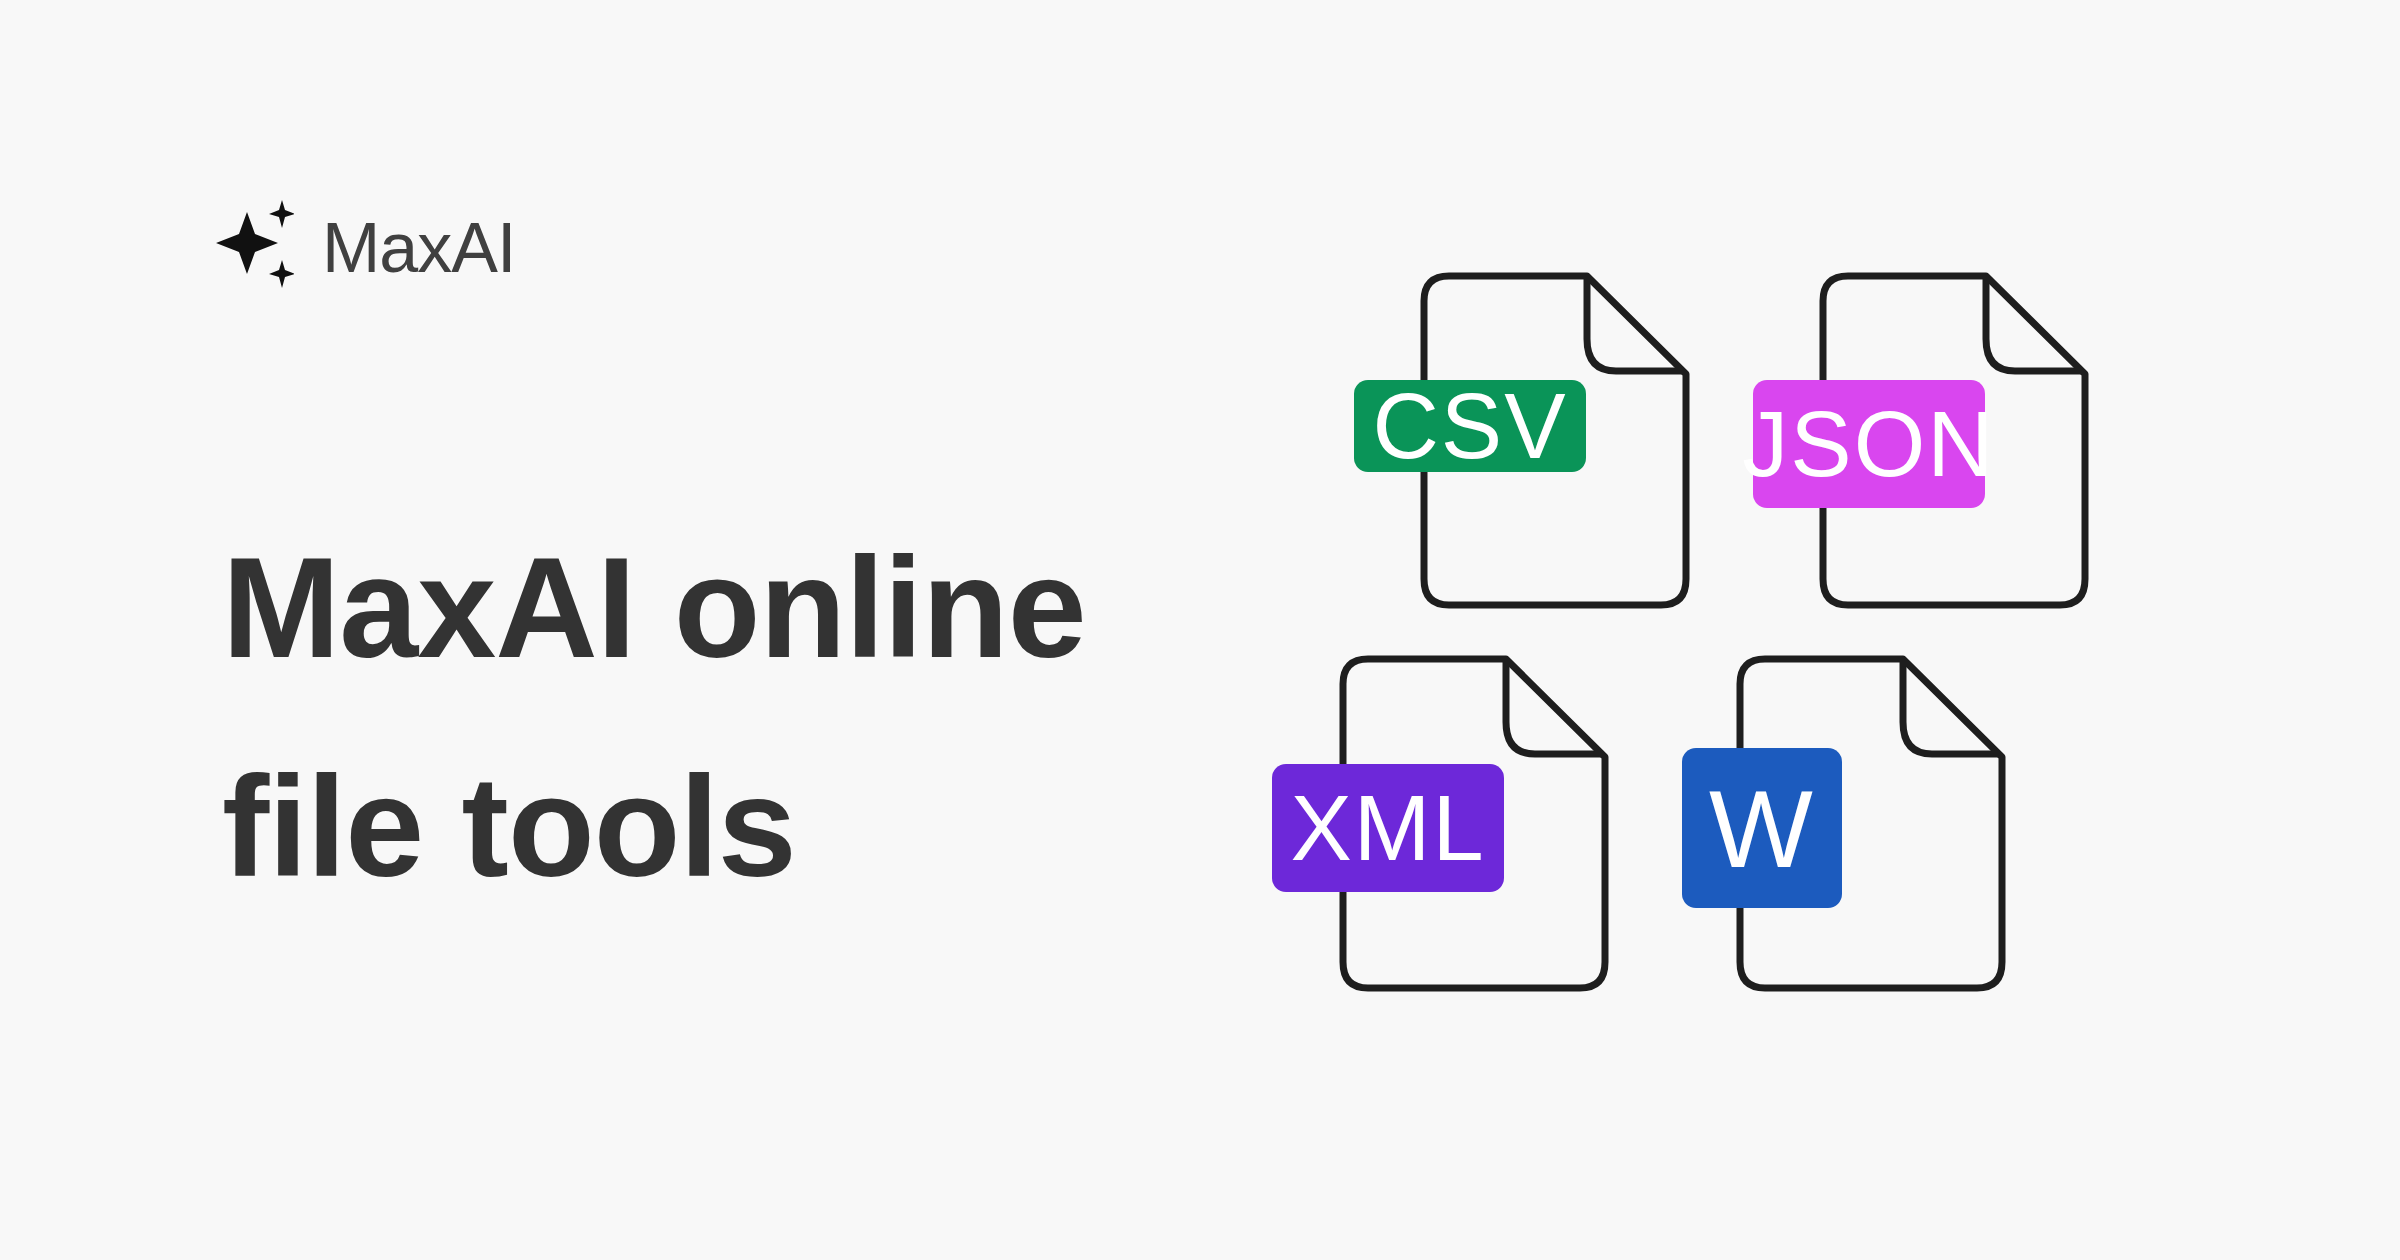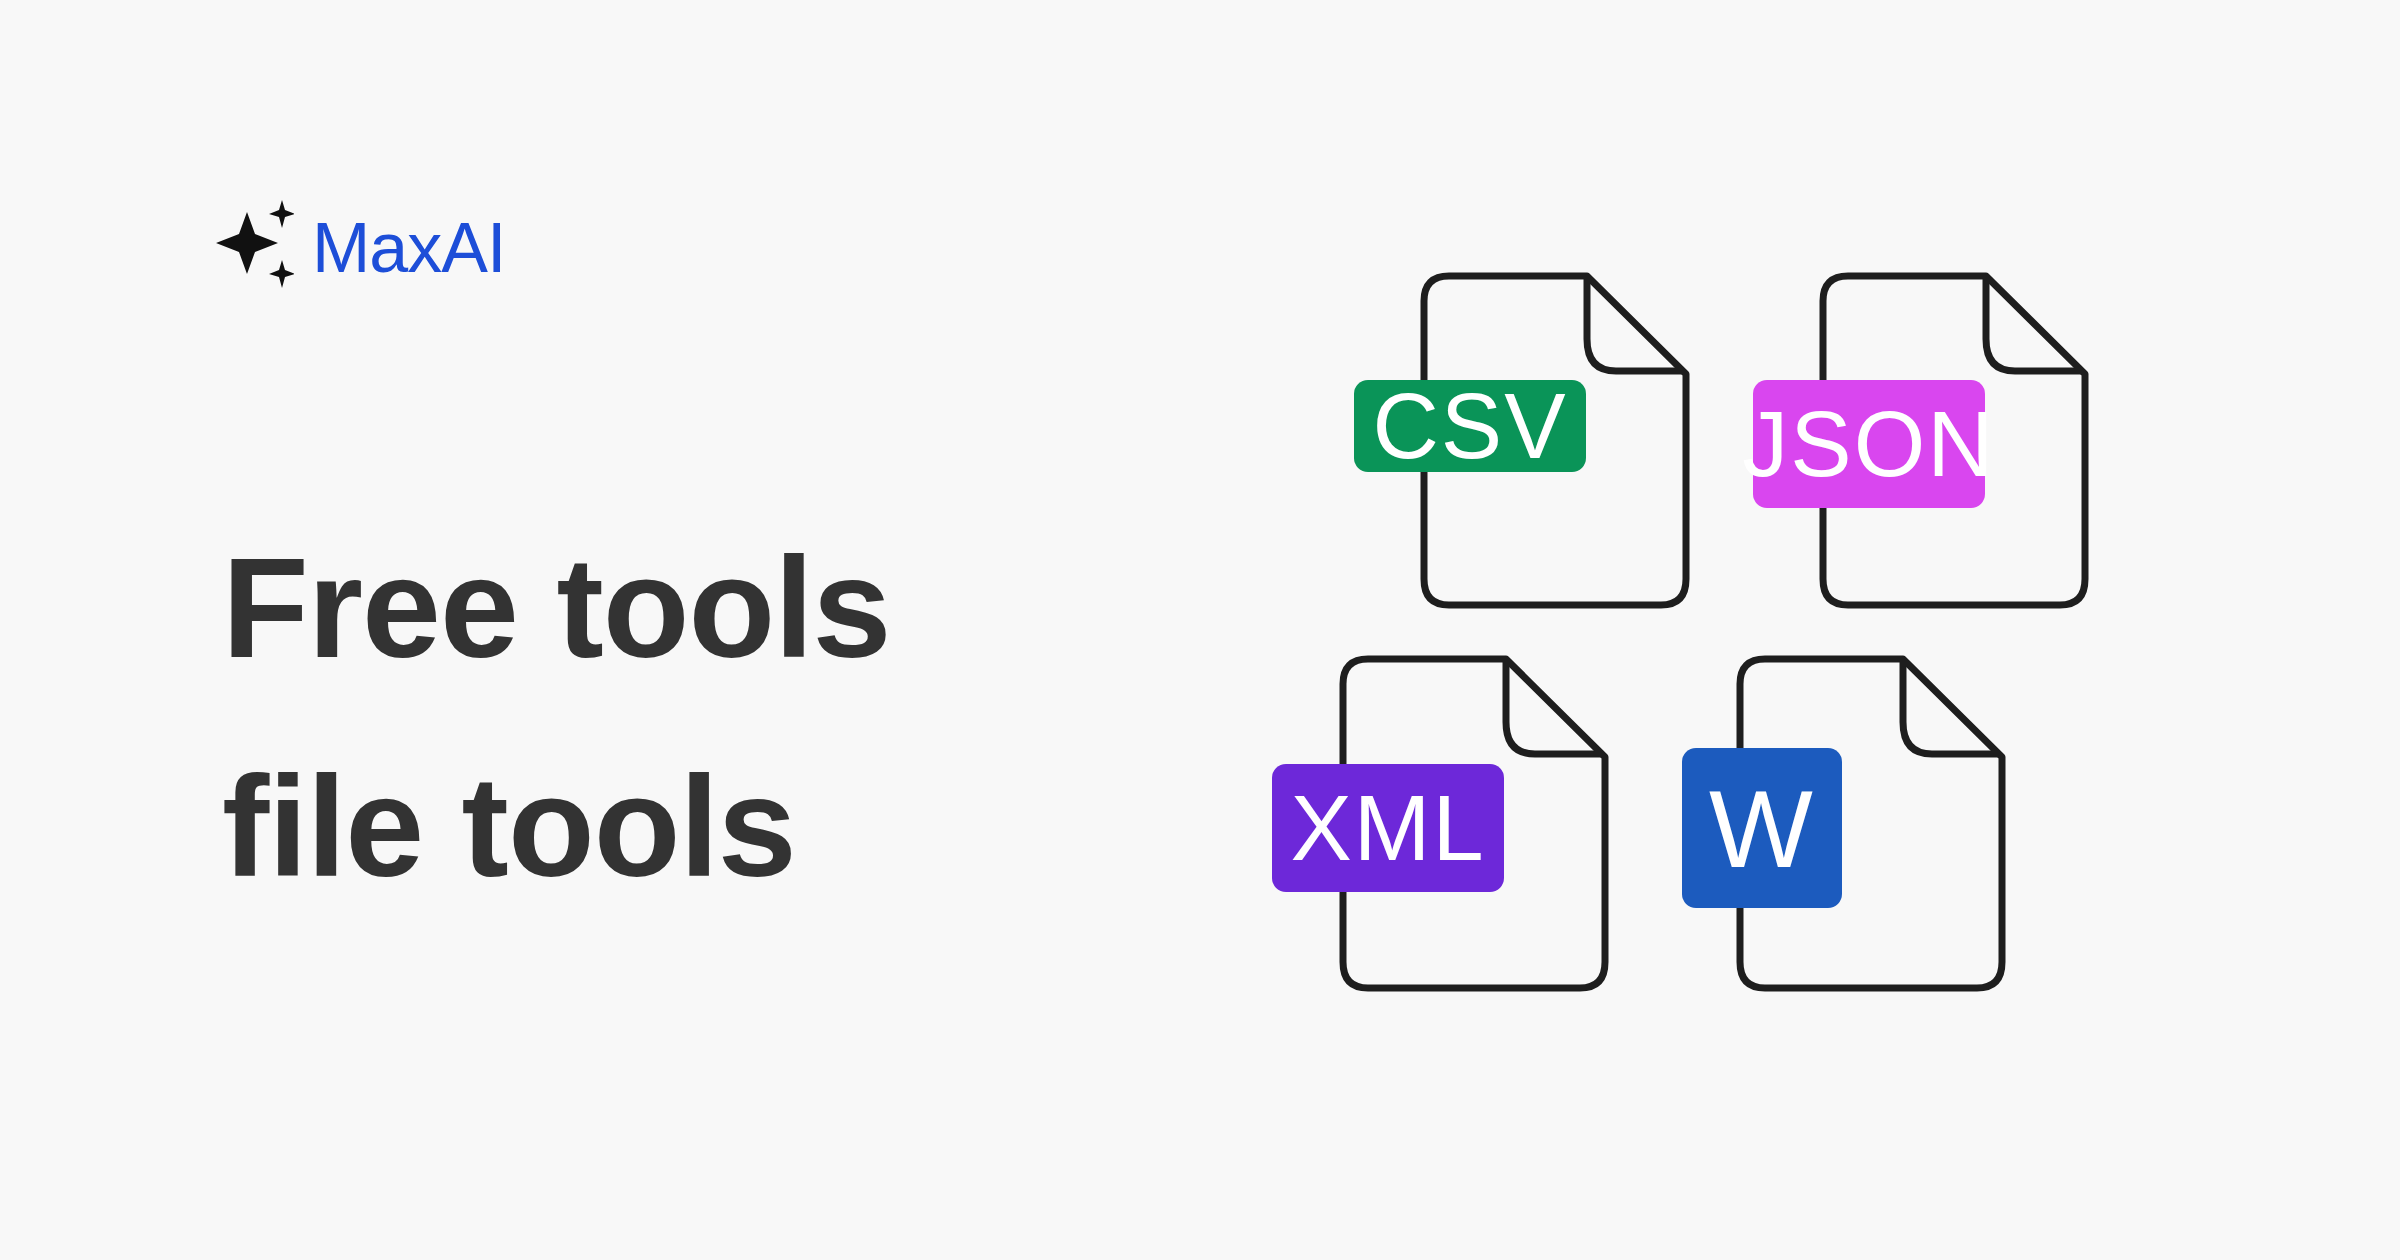--- a/index.html
+++ b/index.html
@@ -1,40 +1,40 @@
 <!DOCTYPE html>
 <html><head>
 <meta charset="utf-8">
 <style>
   html, body { margin:0; padding:0; }
   body { width:2400px; height:1260px; background:#f8f8f8; position:relative; overflow:hidden; font-family:"Liberation Sans", sans-serif; }
   .logo { position:absolute; left:212px; top:198px; display:flex; align-items:center; }
   .logo svg { display:block; }
-  .logo-text { font-family:"Liberation Sans", sans-serif; font-size:70px; color:#1d4ed8; margin-left:18px; letter-spacing:-1px; line-height:1; }
+  .logo-text { font-family:"Liberation Sans", sans-serif; font-size:70px; color:#404040; margin-left:28px; letter-spacing:-1px; line-height:1; }
   .headline { position:absolute; left:222px; top:520px; font-family:"Liberation Sans", sans-serif; font-weight:700; font-size:142px; line-height:262px; color:#333; letter-spacing:-1px; margin:0; }
   .headline span { display:block; }
   .headline .l1 { line-height:176px; }
   .file { position:absolute; width:280px; height:346px; }
   .file svg { position:absolute; left:0; top:0; }
   .badge { position:absolute; border-radius:14px; color:#fff; font-family:"Liberation Sans", sans-serif; font-size:92px; display:flex; align-items:center; justify-content:center; letter-spacing:2px; }
 </style>
 </head>
 <body>
 
 <div class="logo">
   <svg width="82" height="100" viewBox="0 0 82 100">
     <path d="M35 14 L43 36 L66 45 L43 54 L35 76 L27 54 L4 45 L27 36 Z" fill="#111"></path>
     <path d="M77 2 L80 12 L90 16 L80 19 L77 30 L74 19 L64 16 L74 12 Z" fill="#111" transform="translate(-7,0)"></path>
     <path d="M77 62 L80 72 L90 76 L80 79 L77 90 L74 79 L64 76 L74 72 Z" fill="#111" transform="translate(-7,0)"></path>
   </svg>
   <span class="logo-text">MaxAI</span>
 </div>
 
 <h1 class="headline">
-  <span class="l1">Free tools</span>
+  <span class="l1">MaxAI online</span>
   <span class="l2">file tools</span>
 </h1>
 
 <div class="file" style="left:1416px; top:269px;">
   <svg width="280" height="346" viewBox="0 0 280 346">
     <path d="M171 7 L33 7 Q8 7 8 32 L8 310 Q8 336 33 336 L245 336 Q270 336 270 310 L270 105 Z" fill="none" stroke="#1e1e1e" stroke-width="7" stroke-linejoin="round"></path>
     <path d="M171 7 L171 70 Q171 102 200 102 L268 102" fill="none" stroke="#1e1e1e" stroke-width="7"></path>
   </svg>
   <div class="badge" style="left:-62px; top:111px; width:232px; height:92px; background:#0A9458;">CSV</div>
 </div>

